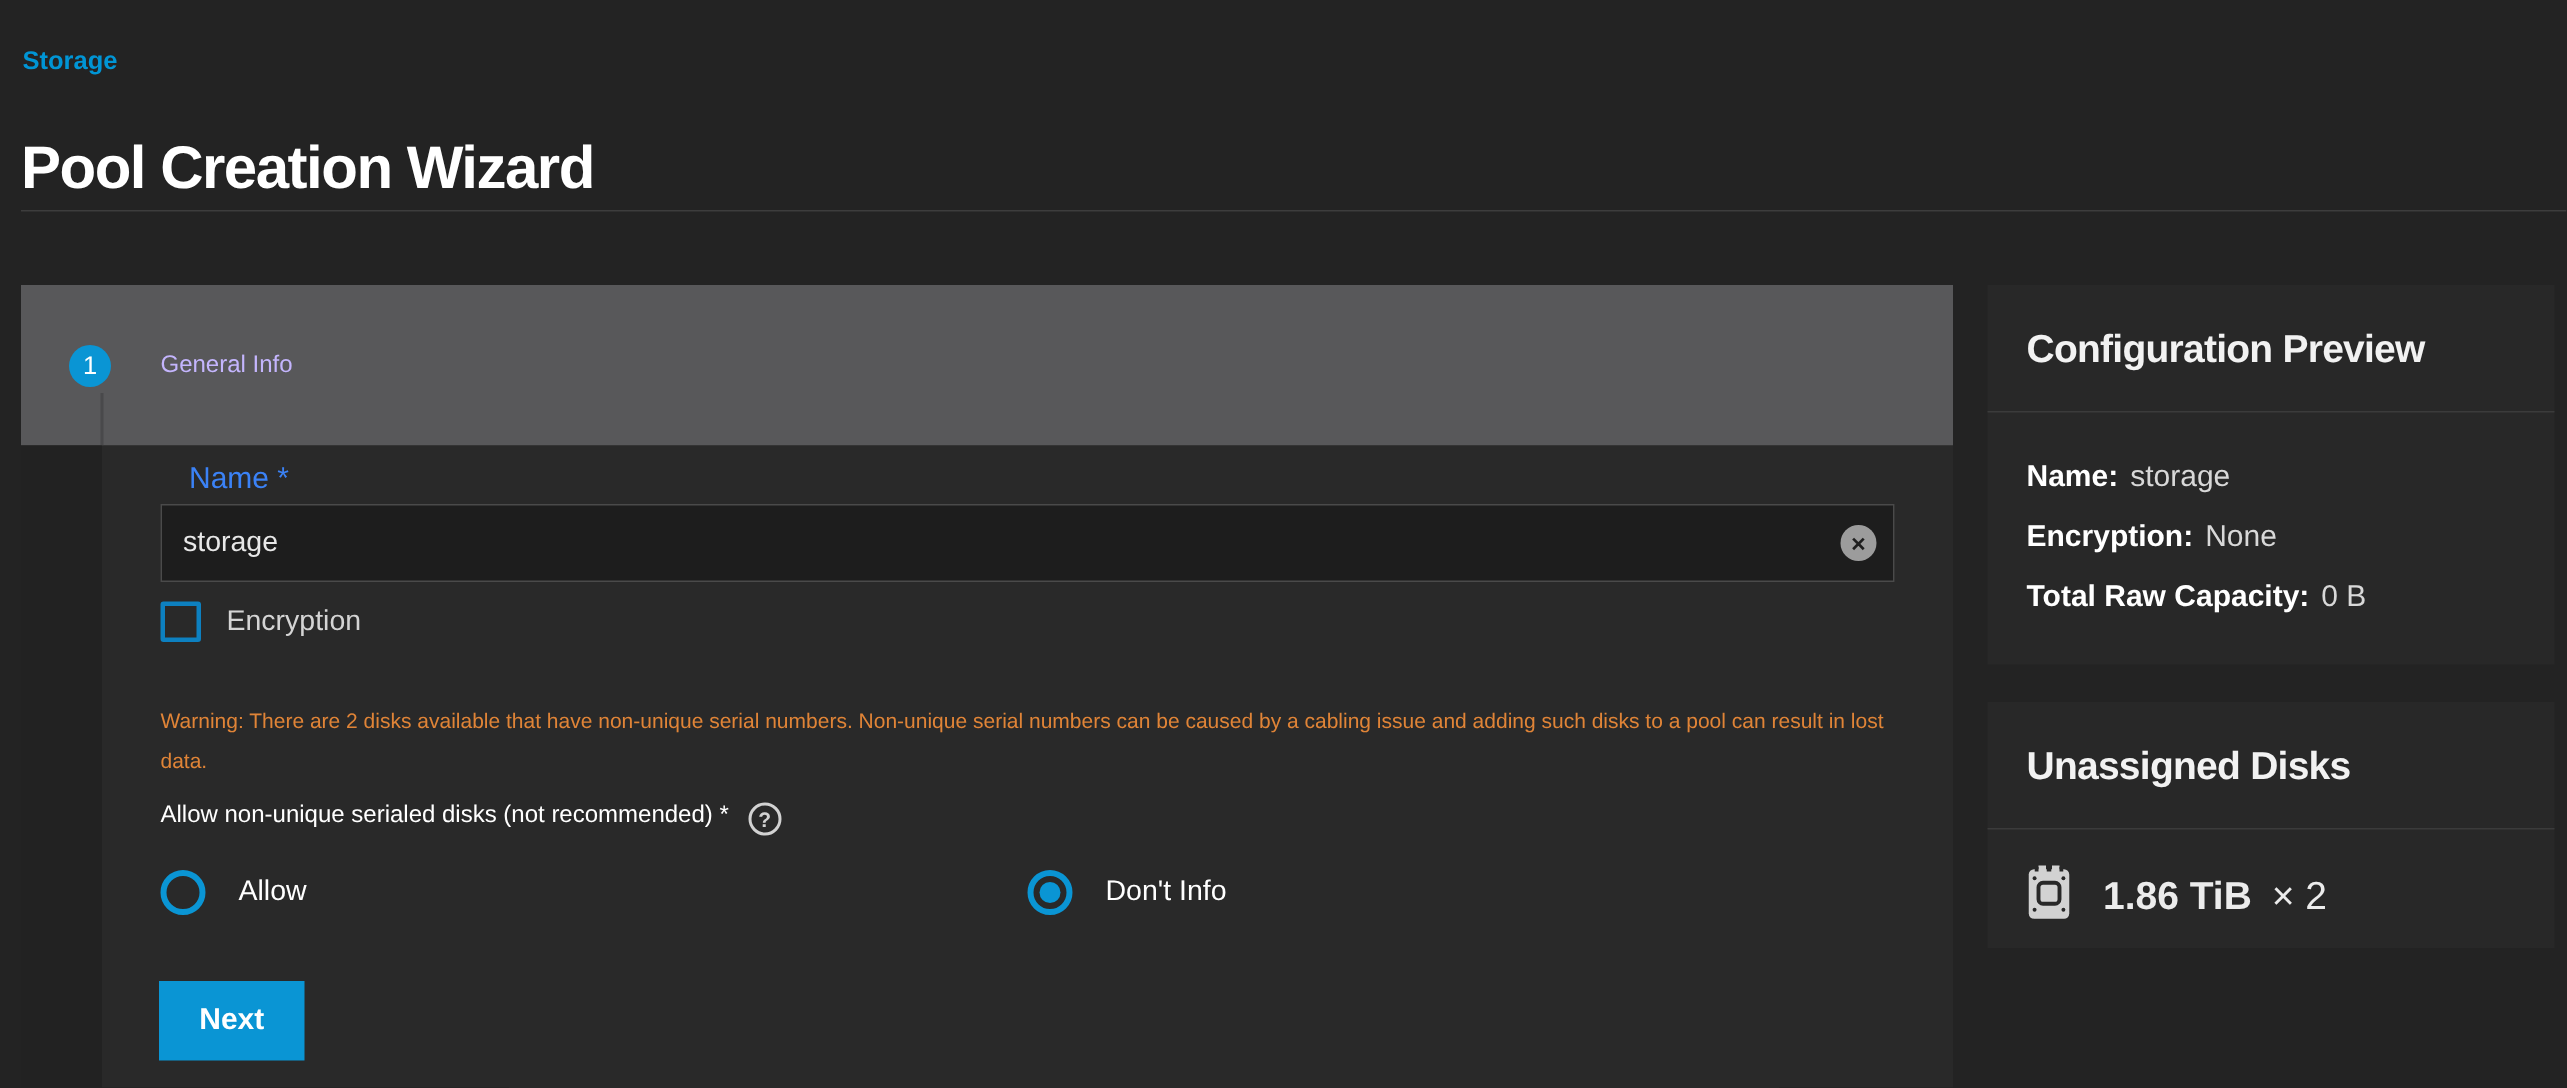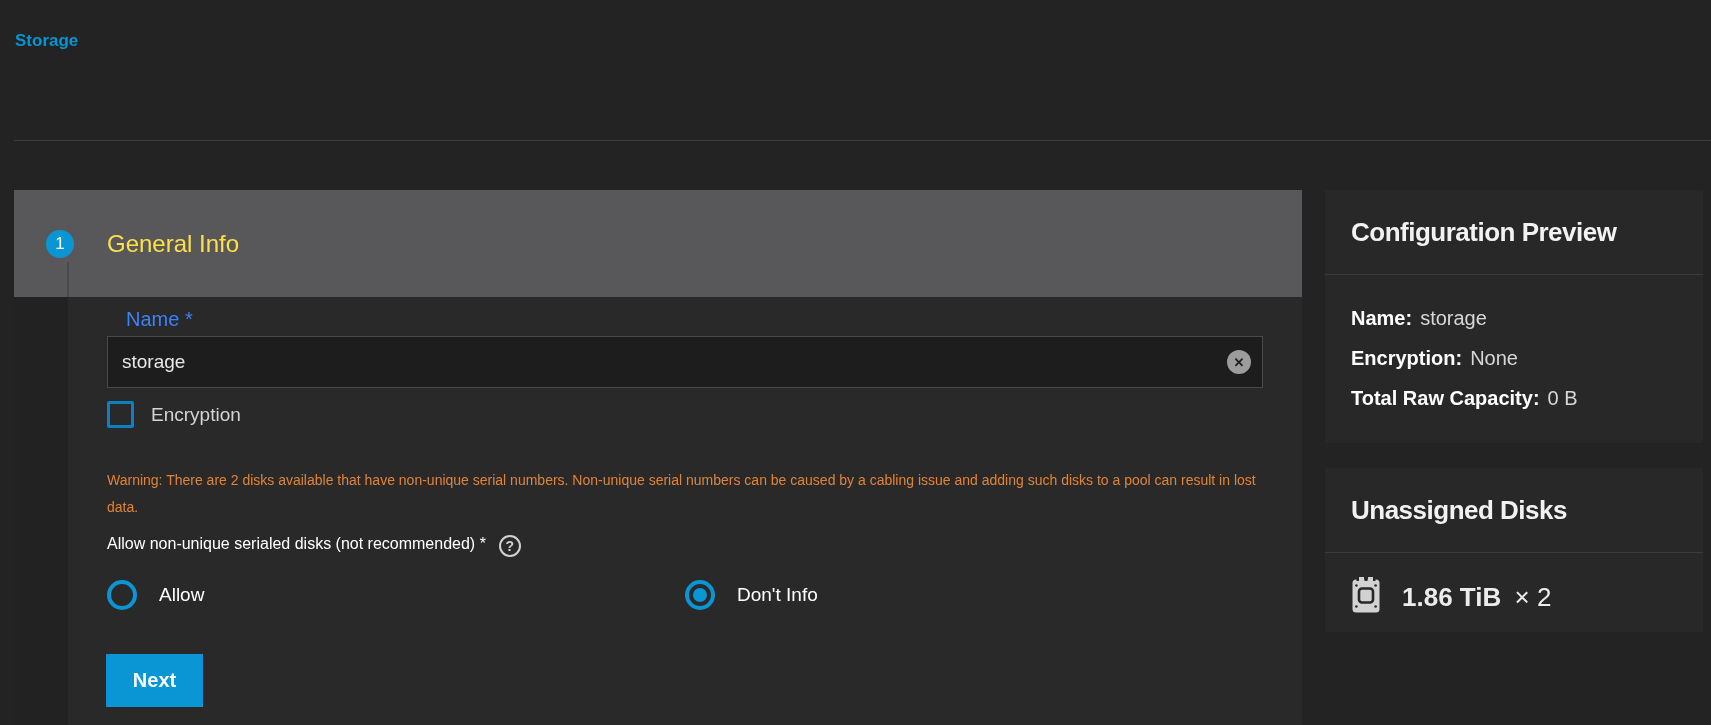--- a/index.html
+++ b/index.html
@@ -33,21 +33,21 @@
   .wizard-header {
     position: relative; height: 107px; background: #58585a;
     display: flex; align-items: center; padding-left: 32px;
   }
   .step-badge {
     width: 28px; height: 28px; border-radius: 50%;
     background: #0a95d4; color: #fff; font-size: 17px;
     display: flex; align-items: center; justify-content: center;
     flex: 0 0 auto;
   }
-  .step-title { margin-left: 33px; color: #fde047; font-size: 24px; }
+  .step-title { margin-left: 33px; color: #c4b5fd; font-size: 16px; }
   .stepper-line-header {
     position: absolute; left: 53px; top: 72px; bottom: 0; width: 2px; background: #49494b;
   }
   .wizard-body { position: absolute; top: 107px; left: 0; right: 0; bottom: 0; background: #292929; }
   .left-strip { position: absolute; left: 0; top: 0; bottom: 0; width: 54px; background: #222222; }
 
   .name-label { position: absolute; top: 11px; left: 93px; font-size: 20px; color: #3b82f6; margin-left: 19px; }
   .name-input-wrap { position: absolute; top: 39px; left: 93px; width: 1156px; height: 52px; }
   .name-input-wrap input {
     width: 100%; height: 100%;
@@ -113,20 +113,21 @@
   .disk-text { font-size: 26px; color: #ececec; }
   .disk-text .disk-size { font-weight: bold; }
   .disk-text .disk-count { font-weight: normal; margin-left: 6px; }
 </style>
 </head>
 <body>
 
 <div id="page">
 
   <a class="breadcrumb">Storage</a>
+  <h1 class="page-title">Pool Creation Wizard</h1>
   <div class="header-divider"></div>
 
   <div class="wizard">
     <div class="wizard-header">
       <div class="step-badge">1</div>
       <div class="step-title">General Info</div>
       <div class="stepper-line-header"></div>
     </div>
 
     <div class="wizard-body">

